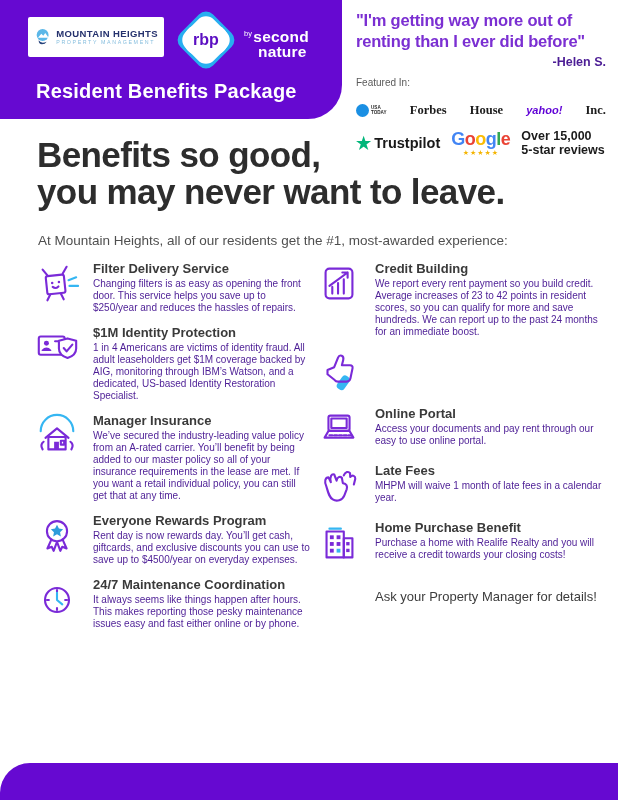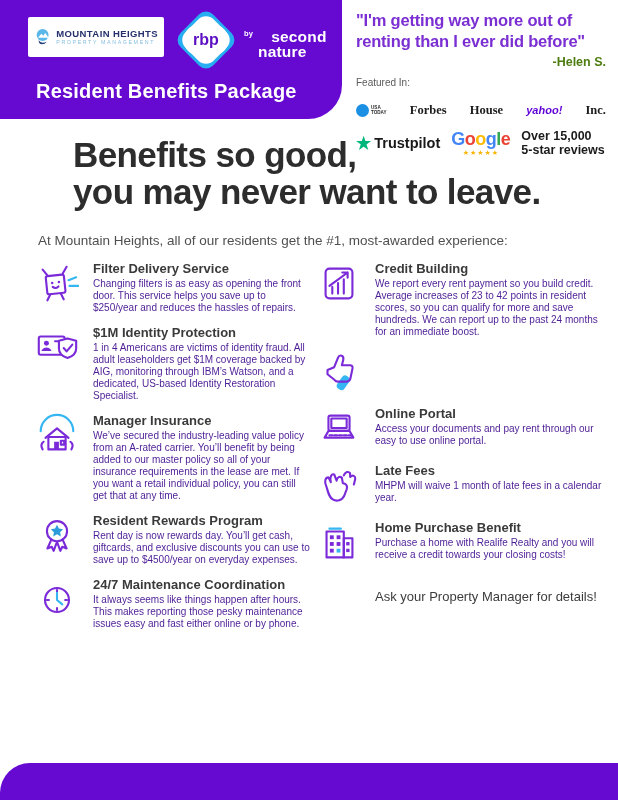--- a/index.html
+++ b/index.html
@@ -16,48 +16,48 @@
   .logo-sub{font-size:5.3px;color:#86bede;letter-spacing:1.6px;margin-top:2px;white-space:nowrap;}
   .rbp-badge{position:absolute;left:178px;top:12px;width:56px;height:56px;}
   .rbp-cyan{position:absolute;left:5px;top:5px;width:46px;height:46px;background:#27aef0;
        transform:rotate(45deg);border-radius:10px;}
   .rbp-white{position:absolute;left:8px;top:8px;width:40px;height:40px;background:#fff;
        transform:rotate(45deg);border-radius:11px;}
   .rbp-white2{position:absolute;left:6px;top:13px;width:44px;height:30px;background:#fff;border-radius:14px;}
   .rbp-label{position:absolute;left:0;top:0;width:56px;height:56px;display:flex;align-items:center;
        justify-content:center;font-size:16px;font-weight:800;color:#5b0ec2;}
   .sn{position:absolute;left:244px;top:30px;color:#fff;line-height:.95;font-weight:700;}
-  .sn .by{font-size:7.5px;font-weight:700;vertical-align:top;margin-right:18px;}
+  .sn .by{font-size:7.5px;font-weight:400;vertical-align:top;margin-right:1px;}
   .sn .l1{font-size:15.5px;letter-spacing:.2px;}
   .sn .l2{font-size:15.5px;letter-spacing:.2px;margin-left:14px;}
   .banner{position:absolute;left:36px;top:80px;color:#fff;font-size:20px;font-weight:800;letter-spacing:.2px;}
 
   
   .rh{position:absolute;left:356px;top:10px;width:250px;}
   .quote{color:#7b2fd2;font-weight:700;font-size:16.5px;line-height:1.3;letter-spacing:-.2px;}
-  .attr{text-align:right;font-weight:700;color:#4d7c0f;font-size:12.5px;margin-top:2px;}
+  .attr{text-align:right;font-weight:700;color:#4c1d95;font-size:12.5px;margin-top:2px;}
   .feat-label{font-size:10px;color:#5a5a5a;margin-top:8px;}
   .logos{display:flex;align-items:center;justify-content:space-between;margin-top:15px;}
   .usat{display:flex;align-items:center;gap:2px;}
   .usat-dot{width:13px;height:13px;border-radius:50%;background:#1a8fe3;}
   .usat-txt{font-size:4.6px;font-weight:800;color:#2a2a2a;line-height:1.1;}
   .seriflogo{font-family:"Liberation Serif",serif;font-weight:700;font-size:12.5px;color:#1c1c1c;}
   .yahoo{color:#5f01d6;font-weight:800;font-style:italic;font-size:11px;}
   .reviews{display:flex;align-items:center;gap:11px;margin-top:11px;}
   .tp{display:flex;align-items:center;gap:3px;font-size:14.5px;font-weight:700;color:#191919;}
   .tp-star{color:#00b67a;font-size:17px;line-height:1;}
   .goog{display:flex;flex-direction:column;align-items:center;line-height:1;}
   .goog-word{font-size:18px;font-weight:700;letter-spacing:-.5px;}
   .goog-stars{font-size:7px;color:#f4b400;letter-spacing:1px;margin-top:1px;}
   .gl0,.gl3{color:#4285F4}.gl1,.gl5{color:#EA4335}.gl2{color:#FBBC05}.gl4{color:#34A853}
   .rev-sum{font-weight:800;font-size:12.5px;color:#1b1b1b;line-height:1.15;}
 
   
   .hero{position:absolute;left:37px;top:136px;font-size:35px;font-weight:800;color:#2d2d2d;
-        line-height:1.07;letter-spacing:-.6px;margin-left:36px;}
+        line-height:1.07;letter-spacing:-.6px;}
   .sub{position:absolute;left:38px;top:233px;font-size:13.5px;color:#4f4f4f;}
 
   
   .col{position:absolute;top:261px;display:flex;flex-direction:column;}
   .col-l{left:32px;width:278px;}
   .col-r{left:314px;width:290px;}
   .benefit{display:flex;gap:11px;margin-bottom:11px;}
   .bicon{flex:none;width:50px;display:flex;justify-content:center;}
   .btitle{font-size:13px;font-weight:700;color:#3a3a3a;margin-bottom:2px;}
   .bbody{font-size:10px;color:#4c1d95;line-height:1.2;}
@@ -203,21 +203,21 @@
 
     <div class="benefit">
       <span class="bicon">
         <svg class="bi" viewBox="0 0 48 48">
           <circle class="pstroke" cx="24" cy="19" r="10.5"></circle>
           <path d="M24 12.2 l2 4 4.4 .7 -3.2 3.1 .8 4.4 -4 -2.1 -4 2.1 .8 -4.4 -3.2 -3.1 4.4 -.7 z" fill="#2d9cdb"></path>
           <path class="pstroke" d="M18 28 l-4 9 4.5 -1.8 2 4.3 3.2 -8.5 M30 28 l4 9 -4.5 -1.8 -2 4.3 -3.2 -8.5"></path>
         </svg>
       </span>
       <div class="btext">
-        <div class="btitle">Resident Rewards Program</div>
+        <div class="btitle">Everyone Rewards Program</div>
         <div class="bbody">Rent day is now rewards day. You’ll get cash, giftcards, and exclusive discounts you can use to save up to $4500/year on everyday expenses.</div>
       </div>
     </div>
 
     <div class="benefit">
       <span class="bicon">
         <svg class="bi" viewBox="0 0 48 48">
           <circle class="pstroke" cx="24" cy="24" r="12.5"></circle>
           <path class="pstroke" d="M24 13.5 v2 M24 32.5 v2 M13.5 24 h2 M32.5 24 h2" stroke-width="1.6"></path>
           <path class="cstroke" d="M24 24 V16.5 M24 24 l5.5 4.5"></path>

